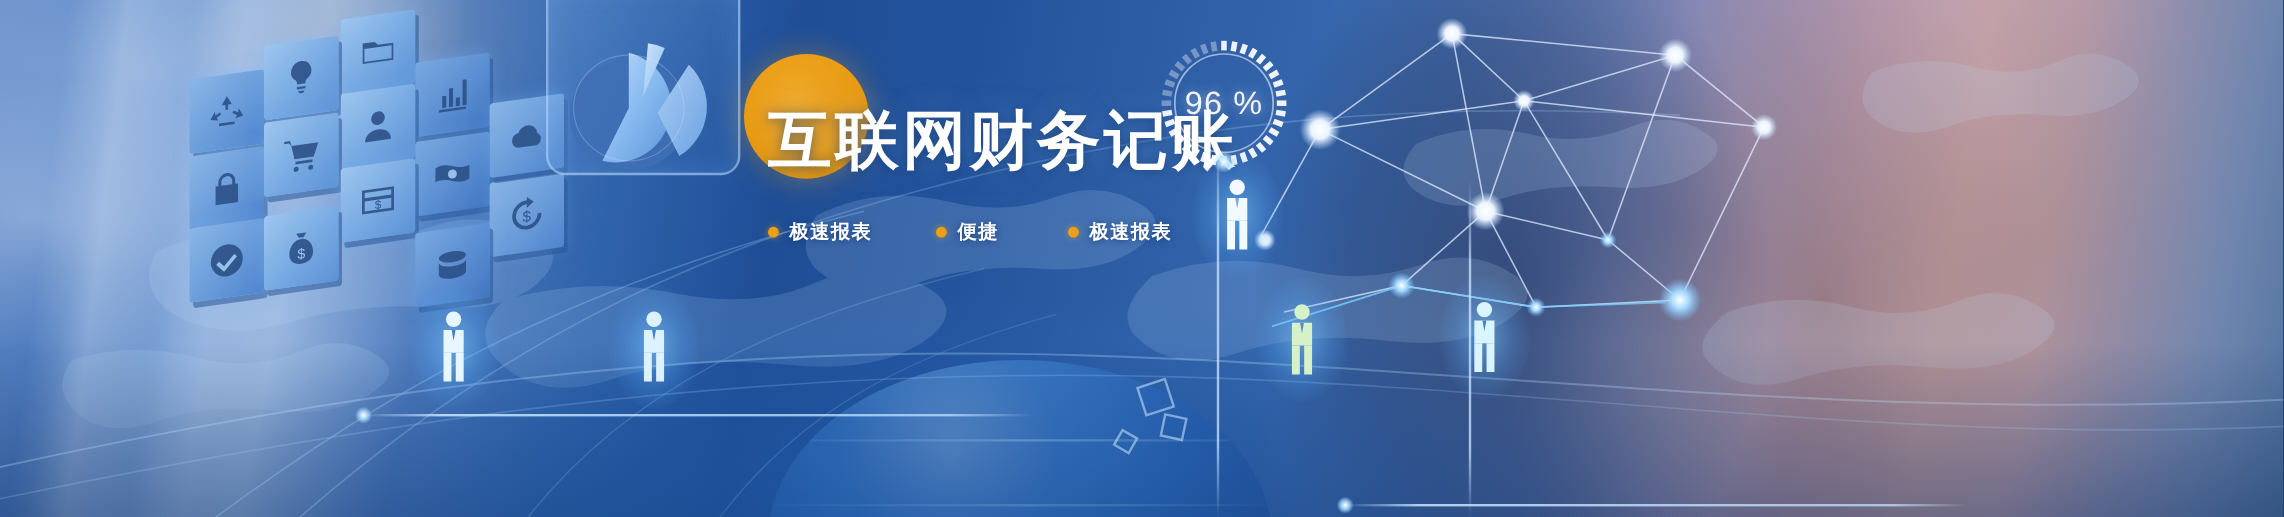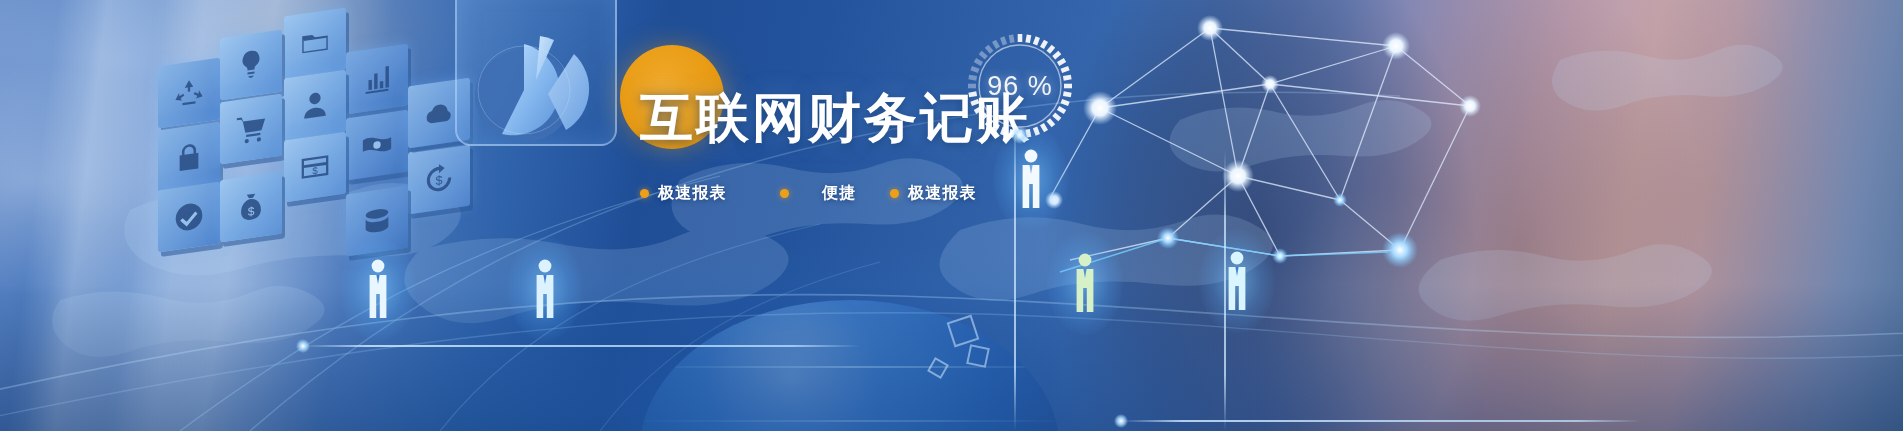--- a/index.html
+++ b/index.html
@@ -108,21 +108,21 @@
   .headline{
     font-size:53px;font-weight:700;color:#ffffff;letter-spacing:3px;
     line-height:1;white-space:nowrap;
     text-shadow:0 2px 10px rgba(10,40,90,.55), 0 0 22px rgba(120,180,245,.35);
     font-family:Liberation Serif, serif;
   }
   .features{margin-top:38px;width:360px;}
   .frow{display:flex;margin-bottom:16px;}
   .fitem{display:flex;align-items:center;white-space:nowrap;}
   .fitem.c1{width:140px;}
-  .fitem.c2{width:110px;gap:24px;}
+  .fitem.c2{width:110px;}
   .fitem.c3{width:auto;}
   .bullet{
     width:9px;height:9px;border-radius:50%;background:#eda017;
     margin-right:9px;flex:0 0 auto;
     box-shadow:0 0 6px rgba(237,160,23,.6);
   }
   .flabel{
     font-size:16px;font-weight:700;color:#ffffff;letter-spacing:1.2px;
     text-shadow:0 1px 5px rgba(10,40,90,.6);
   }

